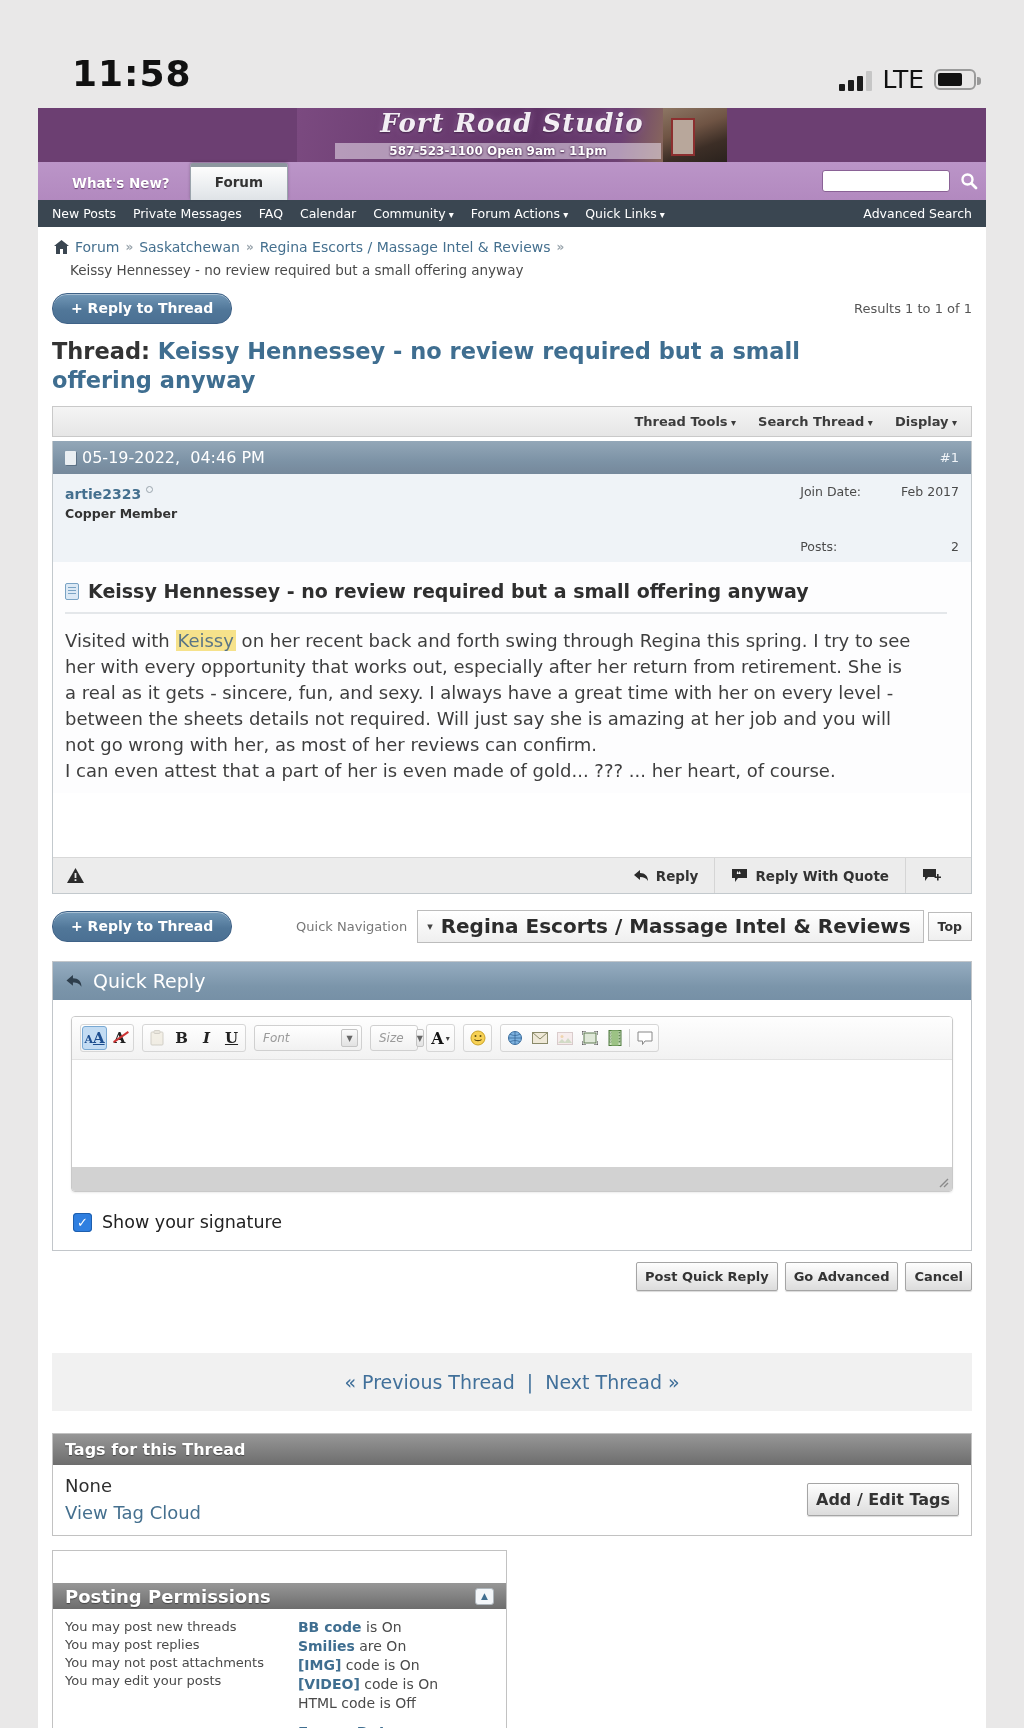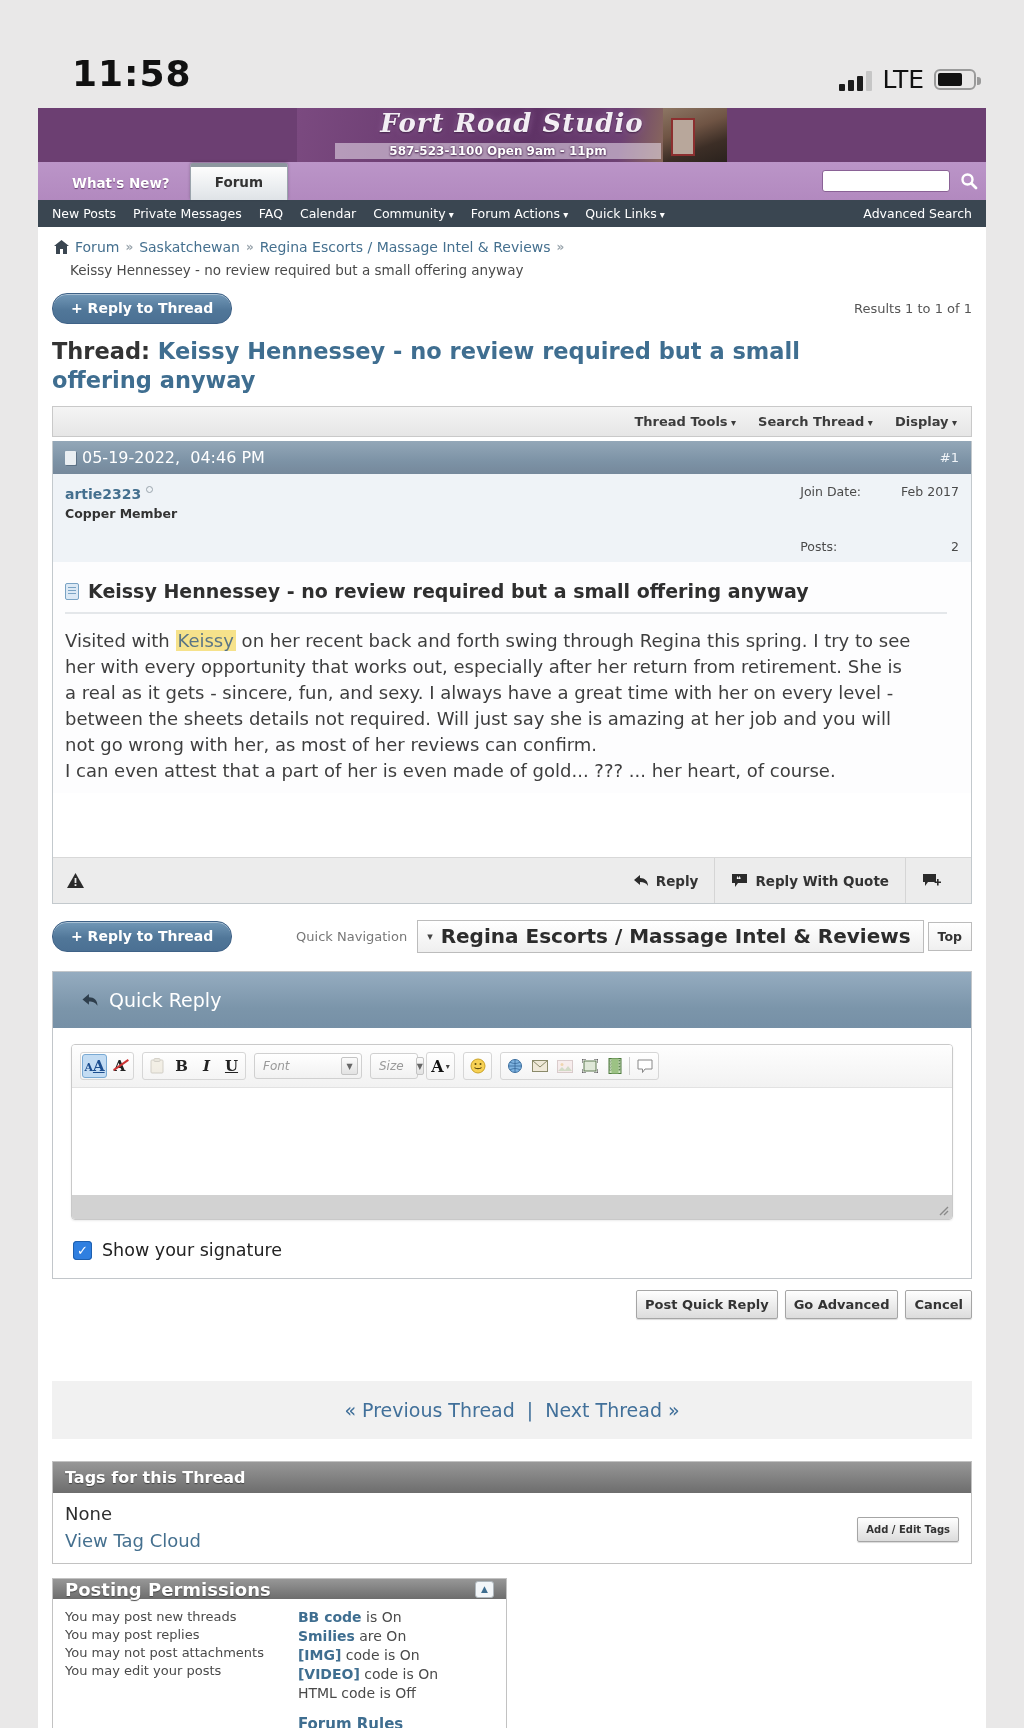--- a/index.html
+++ b/index.html
@@ -77,35 +77,35 @@
   .ustats{margin-left:auto;display:grid;grid-template-columns:auto auto;column-gap:46px;row-gap:2px;font-size:12.5px;color:#4a4a4a;align-content:start;gap:40px;}
   .ustats .val{text-align:right;}
   .postbody{background:#fdfdfe;padding:18px 24px 10px 12px;}
   .ptitle{display:flex;align-items:center;gap:9px;font-size:19px;font-weight:bold;color:#2f2f2f;}
   .doc-icon{width:14px;height:17px;background:#dce9f5;border:1px solid #7aa3c4;border-radius:2px;position:relative;}
   .doc-icon::after{content:"";position:absolute;left:2px;top:3px;right:2px;height:9px;
      background:repeating-linear-gradient(#7aa3c4 0 1px,transparent 1px 3px);}
   .ptitle-rule{border:none;border-top:2px solid #e4e7ea;margin:10px 0 14px;}
   .pbody{font-size:18px;line-height:1.44;color:#3e3e3e;max-width:848px;}
   .hl{background:#f6e28b;color:#5b7585;padding:0 2px;}
-  .post-ftr{margin-top:64px;height:46px;background:#ececec;border-top:1px solid #d8d8d8;display:flex;align-items:center;padding:0 14px;}
+  .post-ftr{margin-top:64px;height:36px;background:#ececec;border-top:1px solid #d8d8d8;display:flex;align-items:center;padding:0 14px;}
   .pf-right{margin-left:auto;display:flex;align-items:center;height:100%;}
   .pf-act{display:flex;align-items:center;gap:7px;font-size:13.5px;font-weight:bold;color:#333;padding:0 16px;height:100%;border-left:1px solid #d5d5d5;}
   .pf-act:first-child{border-left:none;}
   
   .qn-row{display:flex;align-items:center;margin-top:16px;}
   .qn-label{margin-left:auto;font-size:13px;color:#777;margin-right:10px;}
   .qn-select{display:flex;align-items:center;gap:8px;border:1px solid #bcbcbc;background:linear-gradient(#fff,#efefef);
     padding:3px 12px 4px 9px;font-size:20px;font-weight:bold;color:#2c2c2c;}
   .qn-caret{font-size:11px;color:#444;}
   .top-btn{border:1px solid #bcbcbc;background:linear-gradient(#fff,#efefef);font-size:12.5px;font-weight:bold;color:#333;
     padding:6px 9px;margin-left:4px;}
   
   .qr-panel{margin-top:18px;border:1px solid #c2c6ca;}
-  .qr-hdr{height:56px;background:linear-gradient(#95acc0,#7b95aa 65%,#7690a6);display:flex;align-items:center;gap:10px;padding:0 28px;}
+  .qr-hdr{height:38px;background:linear-gradient(#95acc0,#7b95aa 65%,#7690a6);display:flex;align-items:center;gap:10px;padding:0 12px;}
   .qr-title{color:#fff;font-size:19px;}
   .qr-body{padding:16px 18px 12px;}
   .editor{border:1px solid #c9c9c9;border-radius:4px;overflow:hidden;box-shadow:0 1px 2px rgba(0,0,0,.08);}
   .etoolbar{display:flex;align-items:center;gap:8px;padding:7px 8px;background:linear-gradient(#fefefe,#f2f2f2);}
   .egroup{display:flex;align-items:center;border:1px solid #d6d6d6;border-radius:3px;background:linear-gradient(#fff,#f4f4f4);padding:1px;}
   .tbtn{width:25px;height:24px;display:flex;align-items:center;justify-content:center;font-size:15px;}
   .tbtn.active{background:#c3dcf3;border:1px solid #79a9d3;border-radius:3px;}
   .b-bold{font-family:"DejaVu Serif",serif;font-weight:bold;color:#222;}
   .b-italic{font-family:"DejaVu Serif",serif;font-style:italic;font-weight:bold;color:#222;}
   .b-under{font-family:"DejaVu Serif",serif;font-weight:bold;text-decoration:underline;color:#222;}
@@ -138,21 +138,21 @@
   
   .tags-box{margin-top:22px;border:1px solid #c2c2c2;}
   .gray-hdr{height:31px;background:linear-gradient(#979797,#6d6d6d);display:flex;align-items:center;padding:0 12px;}
   .gray-hdr .t{color:#fff;font-size:16px;font-weight:bold;text-shadow:0 1px 1px #444;}
   .tags-body{display:flex;padding:10px 12px 12px;}
   .tags-none{font-size:18px;color:#2e2e2e;}
   .tags-cloud{font-size:18px;color:#45708f;margin-top:6px;}
   .tags-right{margin-left:auto;align-self:center;}
   
   .perm-box{margin-top:14px;width:455px;border:1px solid #c2c2c2;}
-  .perm-hdr{height:20px;background:linear-gradient(#979797,#6d6d6d);display:flex;align-items:center;padding:0 12px;}
+  .perm-hdr{height:26px;background:linear-gradient(#979797,#6d6d6d);display:flex;align-items:center;padding:0 12px;margin-top:32px;}
   .perm-hdr .t{color:#fff;font-size:18px;font-weight:bold;text-shadow:0 1px 1px #444;}
   .collapse-btn{margin-left:auto;width:19px;height:17px;background:#f3f6f9;border:1px solid #aeb6bc;border-radius:3px;
     display:flex;align-items:center;justify-content:center;font-size:9px;color:#3f6e90;font-weight:bold;}
   .perm-body{display:flex;padding:10px 12px 16px;font-size:13px;color:#4a4a4a;}
   .perm-left div{margin-bottom:3px;}
   .perm-right{margin-left:34px;font-size:14px;}
   .perm-right div{margin-bottom:3px;}
   .perm-right .bb{color:#3f6e90;font-weight:bold;}
   .forum-rules{margin-top:14px;color:#3f6e90;font-weight:bold;font-size:15px;}
   
@@ -453,21 +453,21 @@
       <div class="tags-box">
         <div class="gray-hdr">
             <span class="t">Tags for this Thread</span>
           </div>
         <div class="tags-body">
           <div>
             <div class="tags-none">None</div>
             <div class="tags-cloud">View Tag Cloud</div>
           </div>
           <div class="tags-right">
-            <span class="gbtn" style="font-size:10px;margin-top:29px;">Add / Edit Tags</span>
+            <span class="gbtn" style="font-size:16px;margin-top:29px;">Add / Edit Tags</span>
           </div>
         </div>
       </div>
 
       <div class="perm-box">
         <div class="perm-hdr">
           <span class="t">Posting Permissions</span>
           <span class="collapse-btn">▲</span>
         </div>
         <div class="perm-body">

